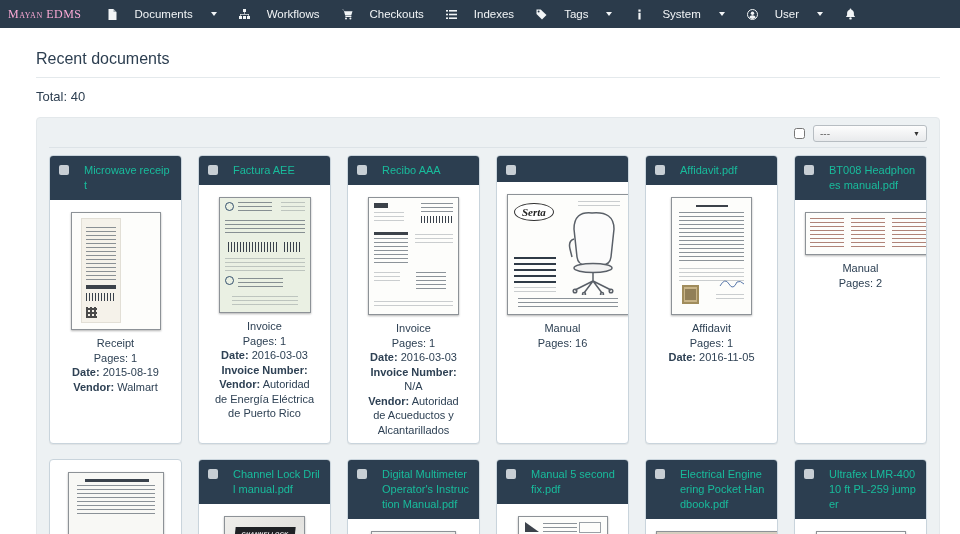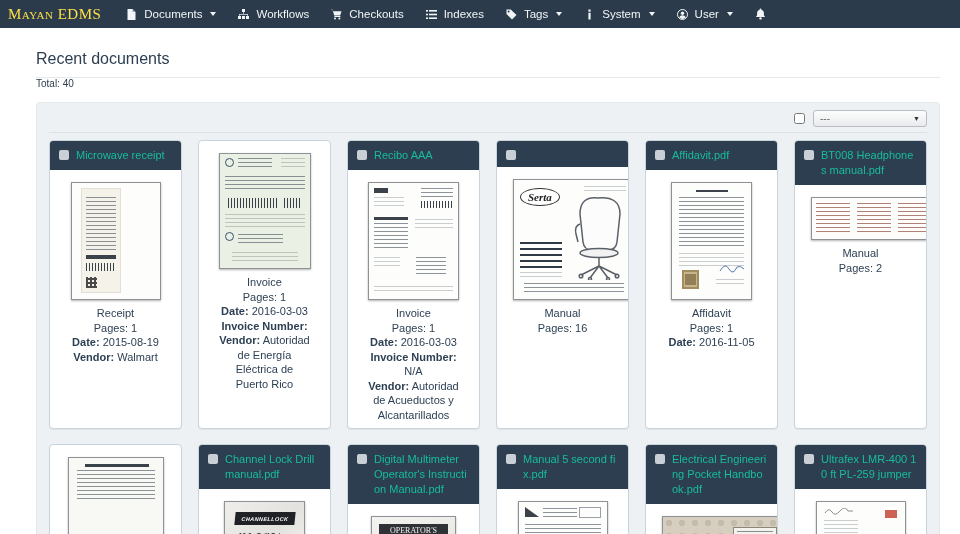--- a/index.html
+++ b/index.html
@@ -3,54 +3,54 @@
 <meta charset="utf-8">
 <style>
   * { box-sizing: border-box; margin: 0; padding: 0; }
   html,body { width:960px; height:534px; overflow:hidden; background:#fff;
     font-family:"Liberation Sans", sans-serif; color:#2c3e50; }
 
   
   .navbar { height:28px; background:#2b3b4b; display:flex; align-items:center;
     padding:0 8px; color:#f2f5f7; }
   .brand { font-family:"Liberation Serif", serif; font-variant:small-caps;
-    font-size:15px; letter-spacing:.5px; color:#fde047; margin-right:14px; white-space:nowrap; }
-  .nav-item { display:flex; align-items:center; gap:7px; padding:0 11px;
+    font-size:12px; letter-spacing:.5px; color:#f9a8d4; margin-right:14px; white-space:nowrap; }
+  .nav-item { display:flex; align-items:center; gap:17px; padding:0 11px;
     font-size:11.5px; cursor:pointer; white-space:nowrap; height:28px; }
   .nav-item svg { display:block; }
   .caret { width:0; height:0; border-left:3.5px solid transparent;
     border-right:3.5px solid transparent; border-top:4px solid #f2f5f7; margin-left:1px; }
 
   
   .content { margin:0 20px 0 36px; }
   .page-title { font-size:16px; font-weight:normal; color:#2c3e50;
     margin-top:22px; padding-bottom:9px; border-bottom:1px solid #e4e9ec; }
-  .total { font-size:10px; }
+  .total { font-size:13px; margin-top:11px; }
 
   .panel { margin-top:13px; background:#edf1f3; border:1px solid #e3e8eb;
     border-radius:4px; padding:6px 12px 20px; height:600px; }
   .panel-toolbar { display:flex; justify-content:flex-end; align-items:center; gap:8px; height:18px; }
   .panel-toolbar input[type=checkbox]{ width:11px; height:11px; }
   .mini-select { width:114px; height:17px; border:1px solid #b7bdc2; border-radius:3px;
     background:linear-gradient(#fdfdfd,#e8eaec); font-size:10px; color:#666;
     display:flex; align-items:center; justify-content:space-between; padding:0 6px; cursor:pointer; }
   .mini-select .sel-caret { font-size:7px; color:#333; }
   .panel hr { border:none; border-top:1px solid #dde3e7; margin:5px 0 7px; }
 
   
   .cards { display:flex; flex-wrap:wrap; gap:15px 16px; }
   .card { width:133px; min-height:246px; background:#fff; border:1px solid #c9d4dc;
     border-radius:4px; overflow:hidden; display:flex; flex-direction:column;
     box-shadow:0 1px 1px rgba(0,0,0,.06); }
-  .card-header { background:#2c3e50; padding:7px 9px; display:flex; gap:7px; align-items:flex-start; }
+  .card-header { background:#2c3e50; padding:7px 9px; display:flex; gap:15px; align-items:flex-start; }
   .card-check { width:10px; height:10px; background:#c8cfd5; border-radius:2px;
     flex:0 0 auto; margin-top:2px; cursor:pointer; }
   .card-title { color:#18bc9c; font-size:11px; line-height:15px; word-break:break-all;
     cursor:pointer; text-align:left; }
-  .card-body { flex:1; padding:10px 16px 6px; text-align:center;border-radius:20px; }
+  .card-body { flex:1; padding:10px 10px 6px; text-align:center;border-radius:20px; }
   .meta { font-size:11px; line-height:14.5px; color:#2e4154; padding:0 4px; }
   .meta b { font-weight:bold; }
 
   
   .thumb { position:relative; margin:2px auto 6px; background:#fdfdfb;
     border:1px solid #8d9297; box-shadow:0 1px 2px rgba(0,0,0,.3); overflow:hidden; cursor:pointer; }
   .tx { position:absolute; background-image:repeating-linear-gradient(180deg,
     rgba(92,102,112,.7) 0, rgba(92,102,112,.7) 1px, transparent 1px, transparent 4px); }
   .tx.light { opacity:.45; }
   .tx.red { background-image:repeating-linear-gradient(180deg,
@@ -233,20 +233,24 @@
                 <div class="qr" style="left:4px;top:88px;width:11px;height:11px;"></div>
               </div>
             </div>
             <div class="meta">Receipt</div>
             <div class="meta">Pages: 1</div>
             <div class="meta"><b>Date:</b> 2015-08-19</div>
             <div class="meta"><b>Vendor:</b> Walmart</div>
           </div>
         </div>
         <div class="card">
+          <div class="card-header">
+            <span class="card-check"></span>
+            <span class="card-title">Factura AEE</span>
+          </div>
           <div class="card-body">
             <div class="thumb t-invoice-green">
               <div class="logo"></div>
               <div class="tx" style="left:18px;top:4px;width:34px;height:12px;"></div>
               <div class="tx light" style="right:5px;top:4px;width:24px;height:12px;"></div>
               <div class="tx" style="left:5px;top:22px;right:5px;height:16px;"></div>
               <div class="bc" style="left:8px;top:44px;width:50px;height:10px;"></div>
               <div class="bc" style="right:8px;top:44px;width:18px;height:10px;"></div>
               <div class="tx light" style="left:5px;top:60px;right:5px;height:14px;"></div>
               <div class="logo" style="top:78px;"></div>

